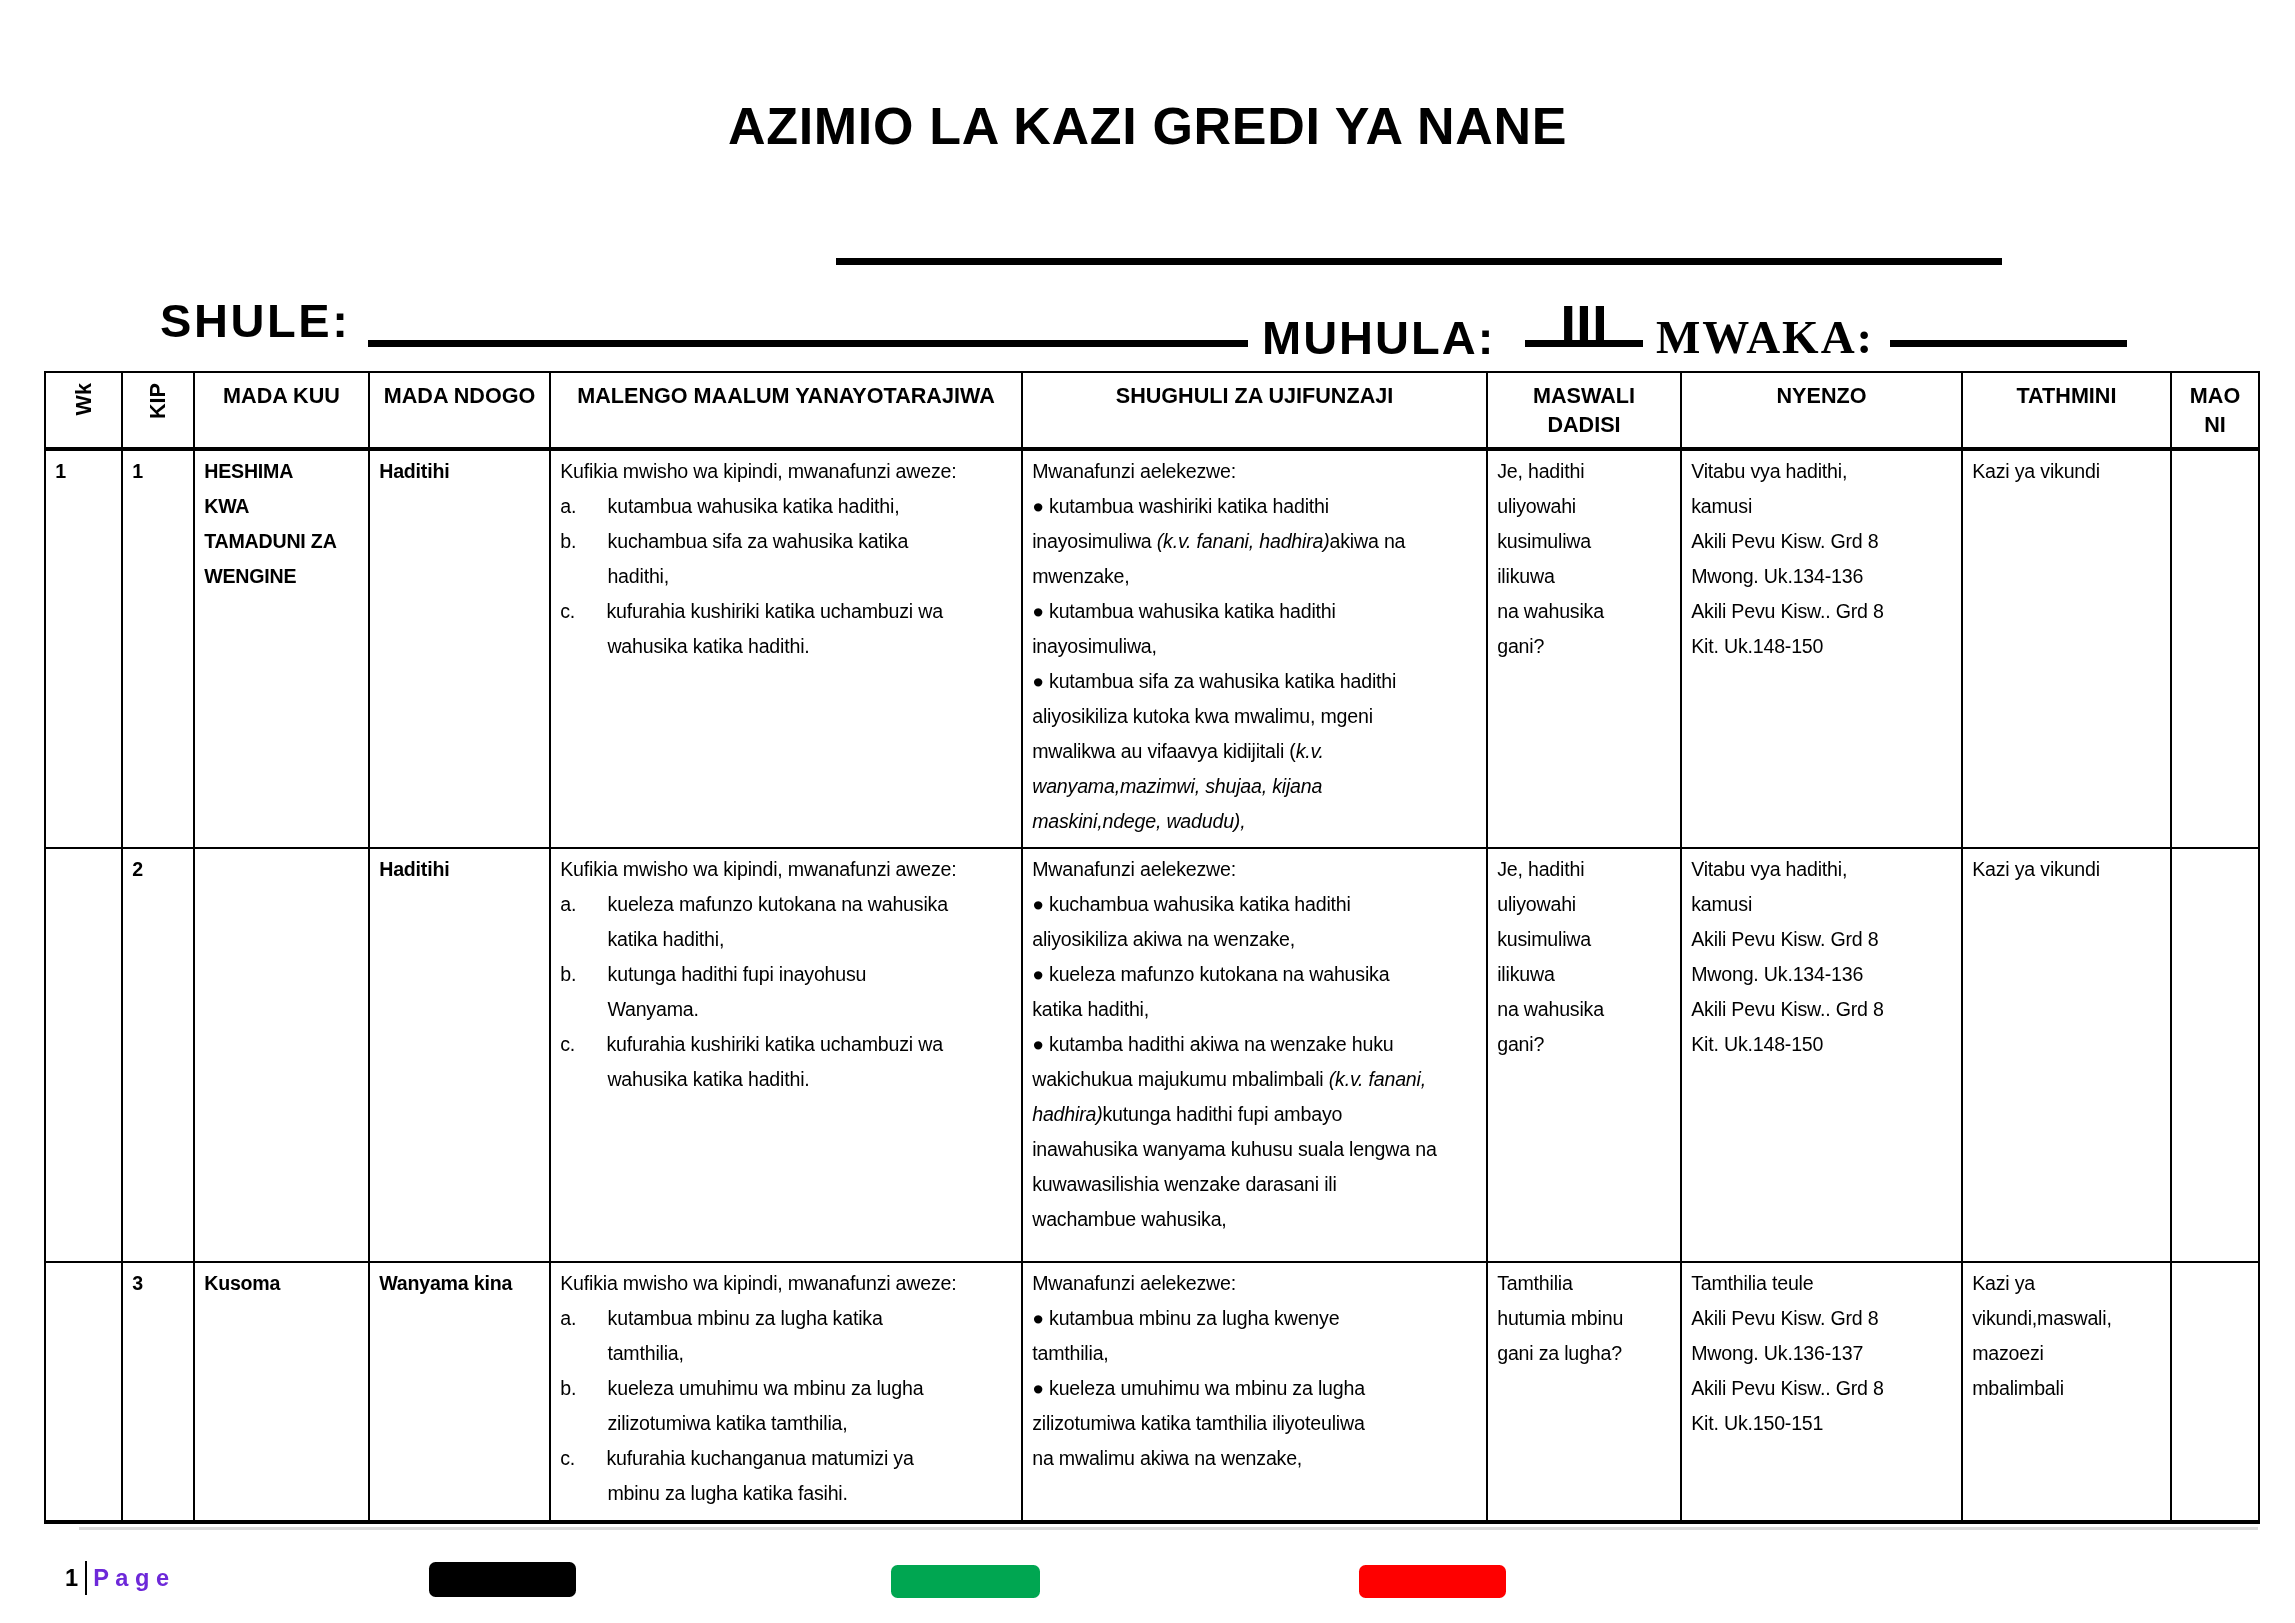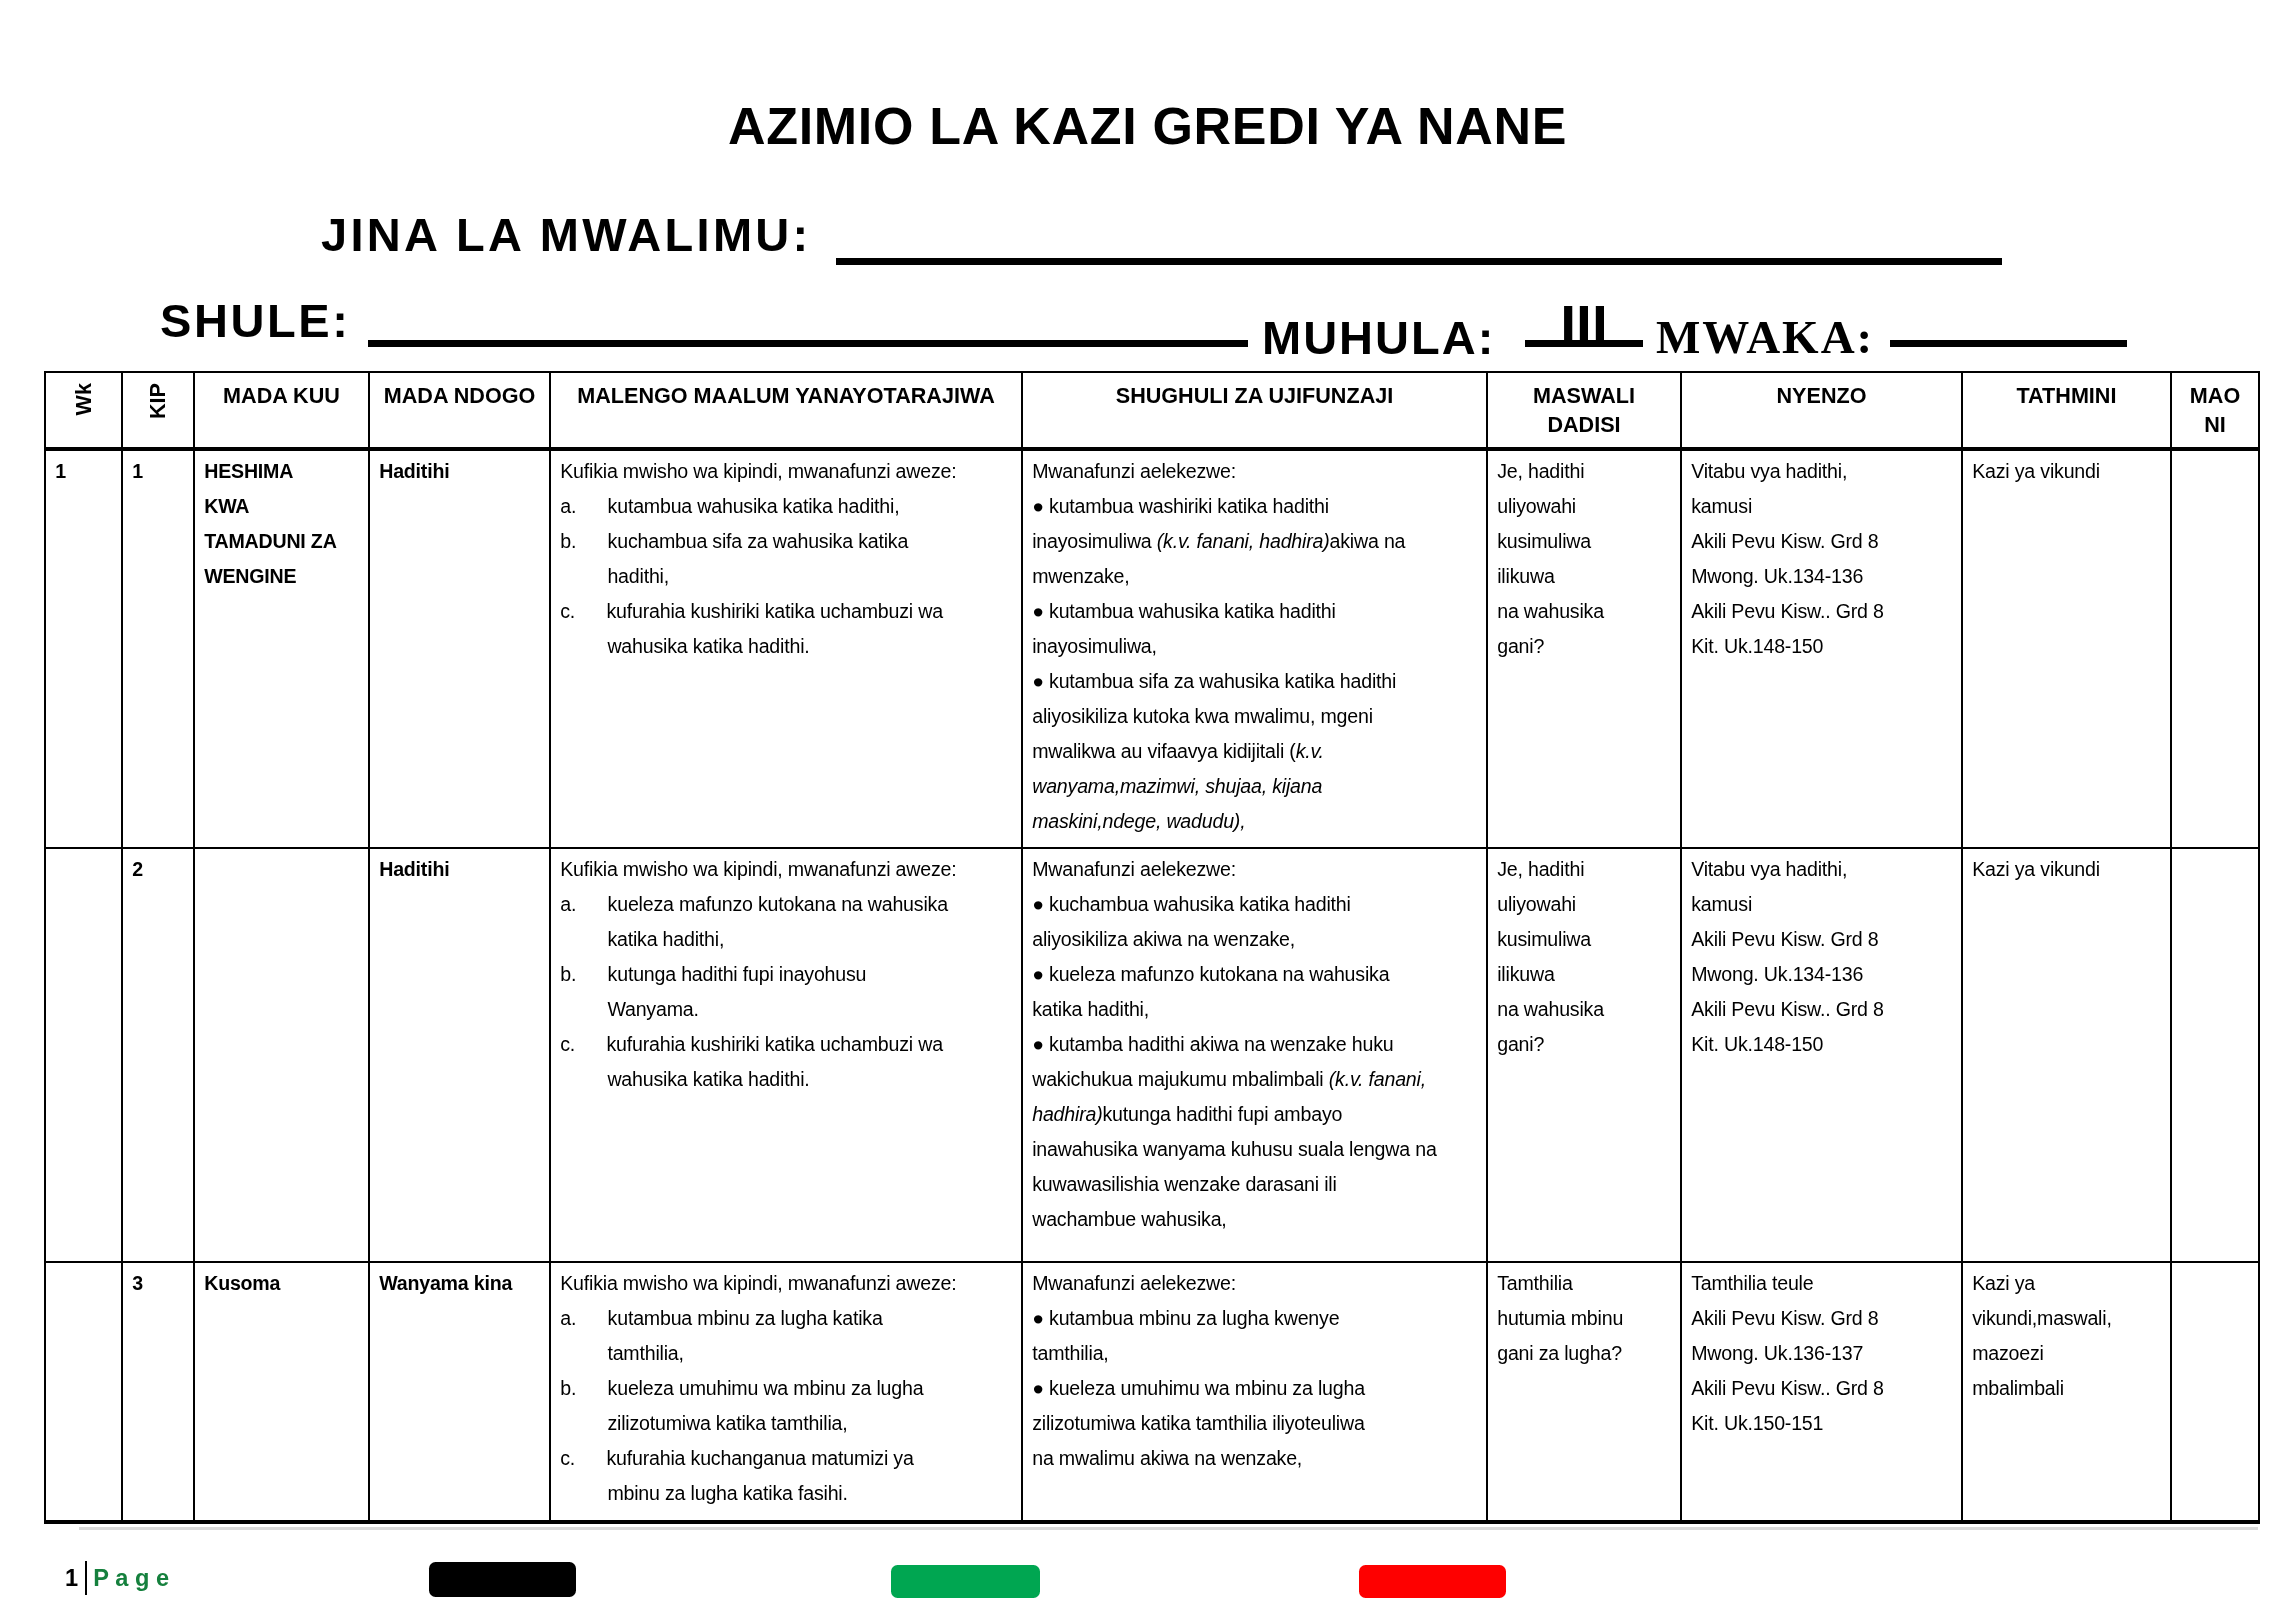--- a/index.html
+++ b/index.html
@@ -47,21 +47,20 @@
   .bar-green{left:891px;top:1565px;width:149px;height:33px;}
   .bar-red{left:1359px;top:1565px;width:147px;height:33px;}
 </style>
 </head>
 <body>
 
 <div class="page">
 
   <div class="doc-title">AZIMIO LA KAZI GREDI YA NANE</div>
 
-  <div class="form-label lbl-jina">JINA LA MWALIMU:</div>
   <div class="blank-line line-jina"></div>
 
   <div class="form-label lbl-shule">SHULE:</div>
   <div class="blank-line line-shule"></div>
 
   <div class="form-label lbl-muhula">MUHULA:</div>
   <div class="val-muhula">III</div>
   <div class="blank-line line-muhula"></div>
 
   <div class="form-label lbl-mwaka">MWAKA:</div>
@@ -206,21 +205,21 @@
       <td></td>
     </tr>
   </tbody>
     </table>
 
   <div class="footer-grayline"></div>
 
   <div class="footer-page">
     <span class="num">1</span>
     <span class="sep"></span>
-    <span class="word" style="color:#15803d;">Page</span>
+    <span class="word" style="color:#6d28d9;">Page</span>
   </div>
 
   <div class="flag-bar bar-black" style="background:#000000;"></div>
   <div class="flag-bar bar-green" style="background:#00a651;"></div>
   <div class="flag-bar bar-red" style="background:#fe0000;"></div>
 
 </div>
 
 
 </body></html>

